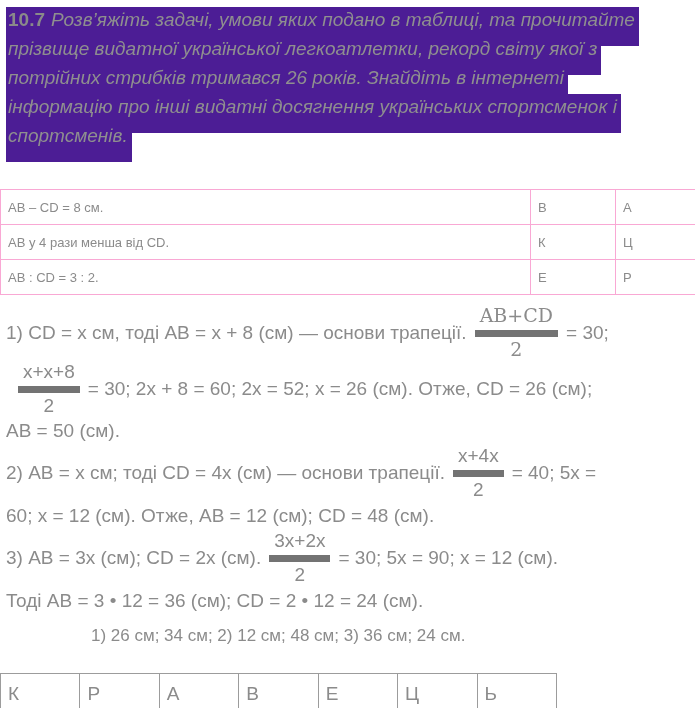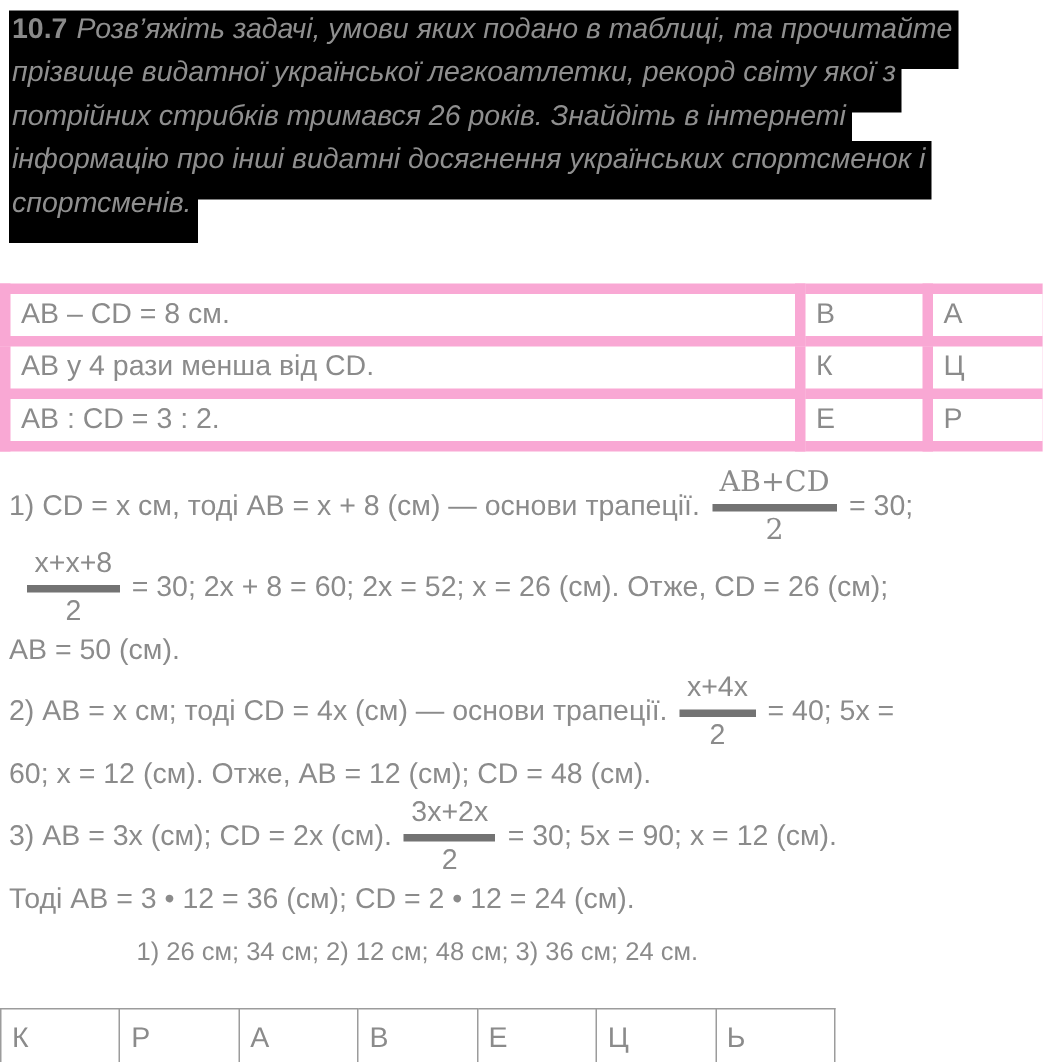--- a/index.html
+++ b/index.html
@@ -10,41 +10,41 @@
     font-family: "Liberation Sans", sans-serif;
     color: #8b8b8b;
     -webkit-font-smoothing: antialiased;
   }
   .page { width: 695px; padding-top: 6px; }
 
   
   .problem { padding-left: 6px; margin-bottom: 38px; }
   .problem-line { line-height: 28px; margin-bottom: 0; }
   .hl {
-    background: #000000;
+    background: #4c1d95;
     font-style: italic;
     font-size: 19px;
     color: #8f8f8f;
     padding: 2px 4px 16px 2px;
   }
   .problem-number {
     font-style: normal;
     font-weight: bold;
     font-size: 19px;
     color: #8a8a8a;
     margin-right: 6px;
   }
 
   
   table { border-collapse: collapse; color: #8b8b8b; }
   .cond-table { width: 695px; margin-bottom: 8px; table-layout: fixed; }
   .cond-table td {
-    border: 7px solid #f9a8d4;
+    border: 1px solid #f9a8d4;
     height: 35px;
-    font-size: 19px;
+    font-size: 13px;
     padding-left: 7px;
     vertical-align: middle;
   }
   .cond-table .col-condition { width: 530px; }
   .cond-table .col-letter1 { width: 85px; }
   .cond-table .col-letter2 { width: 80px; }
 
   .answer-table { width: 557px; margin-top: 22px; table-layout: fixed; }
   .answer-table td {
     border: 1px solid #9c9c9c;
@@ -60,21 +60,21 @@
   .eq-line { display: flex; align-items: center; flex-wrap: nowrap; min-height: 54px; }
   .eq-line .txt { white-space: pre; }
   .frac {
     display: inline-block;
     text-align: center;
     vertical-align: middle;
     margin: 0 8px;
     line-height: 1.15;
     font-size: 19px;
   }
-  .frac .num { display: block; padding: 0 5px 3px; border-bottom: 5px solid #737373; }
+  .frac .num { display: block; padding: 0 5px 3px; border-bottom: 7px solid #737373; }
   .frac .den { display: block; padding-top: 2px; }
   .frac.serif { font-family: "DejaVu Serif", serif; }
 
   .answers-line {
     margin-left: 85px;
     margin-top: 6px;
     font-size: 17px;
     line-height: 30px;
   }
 </style>

